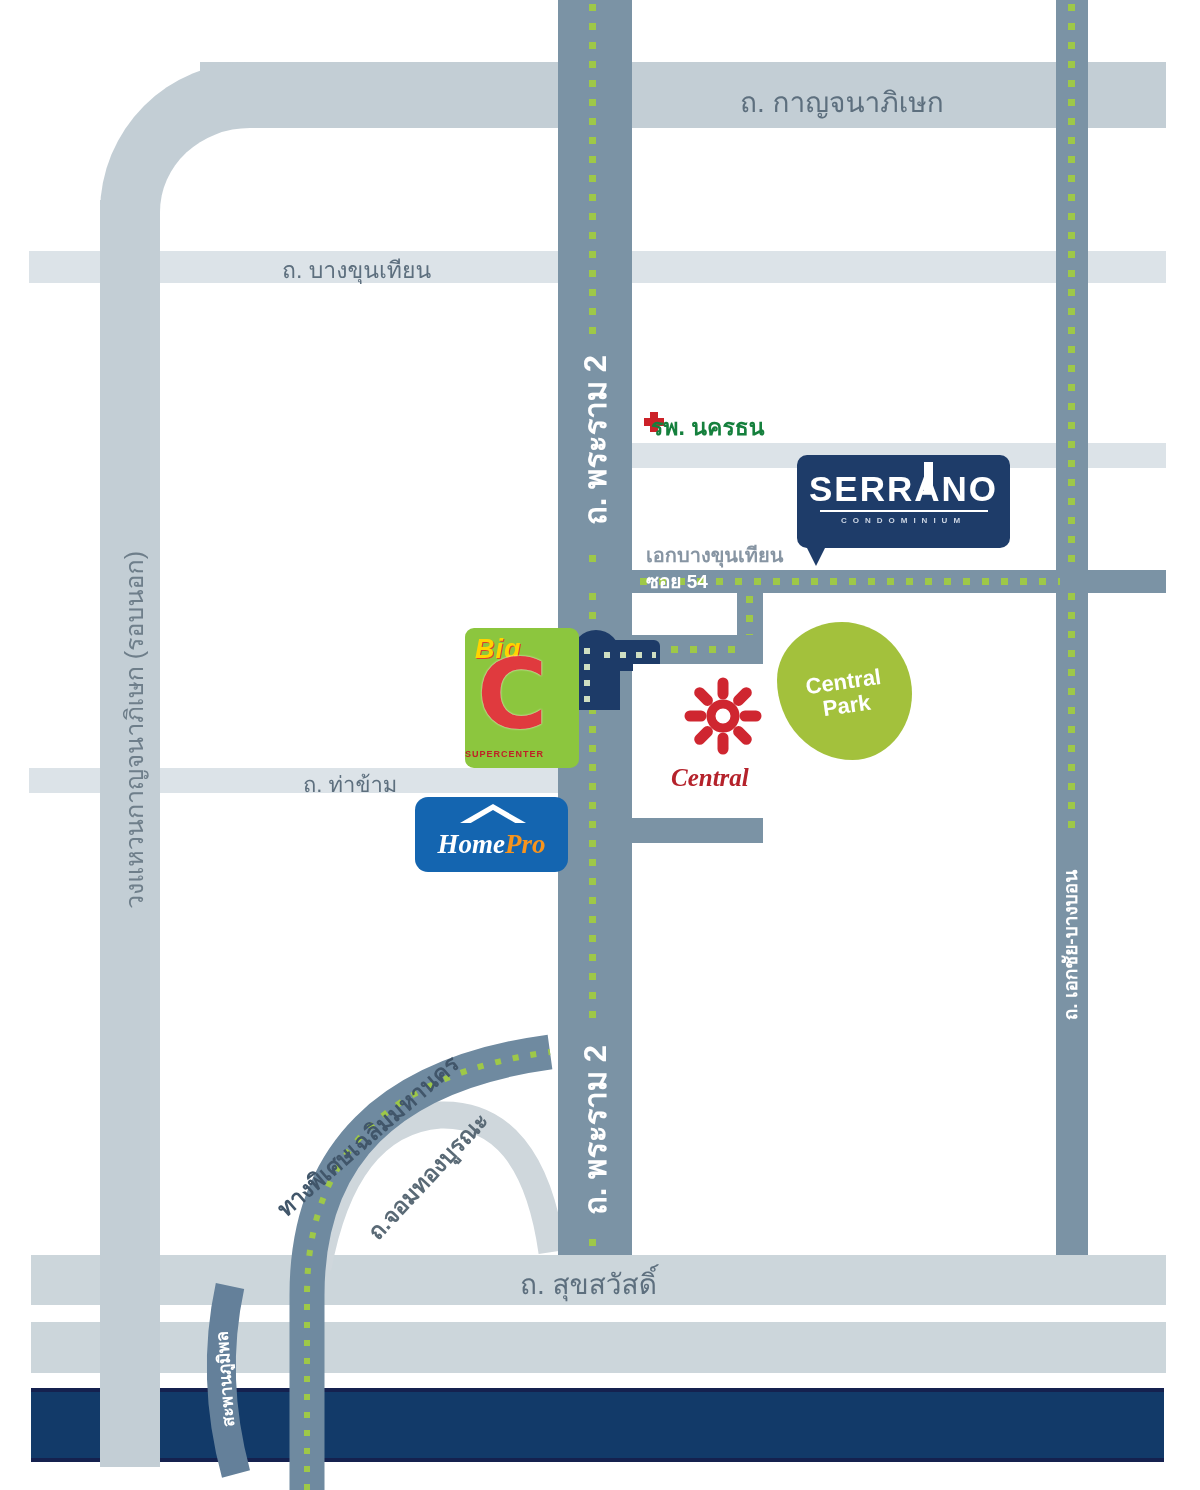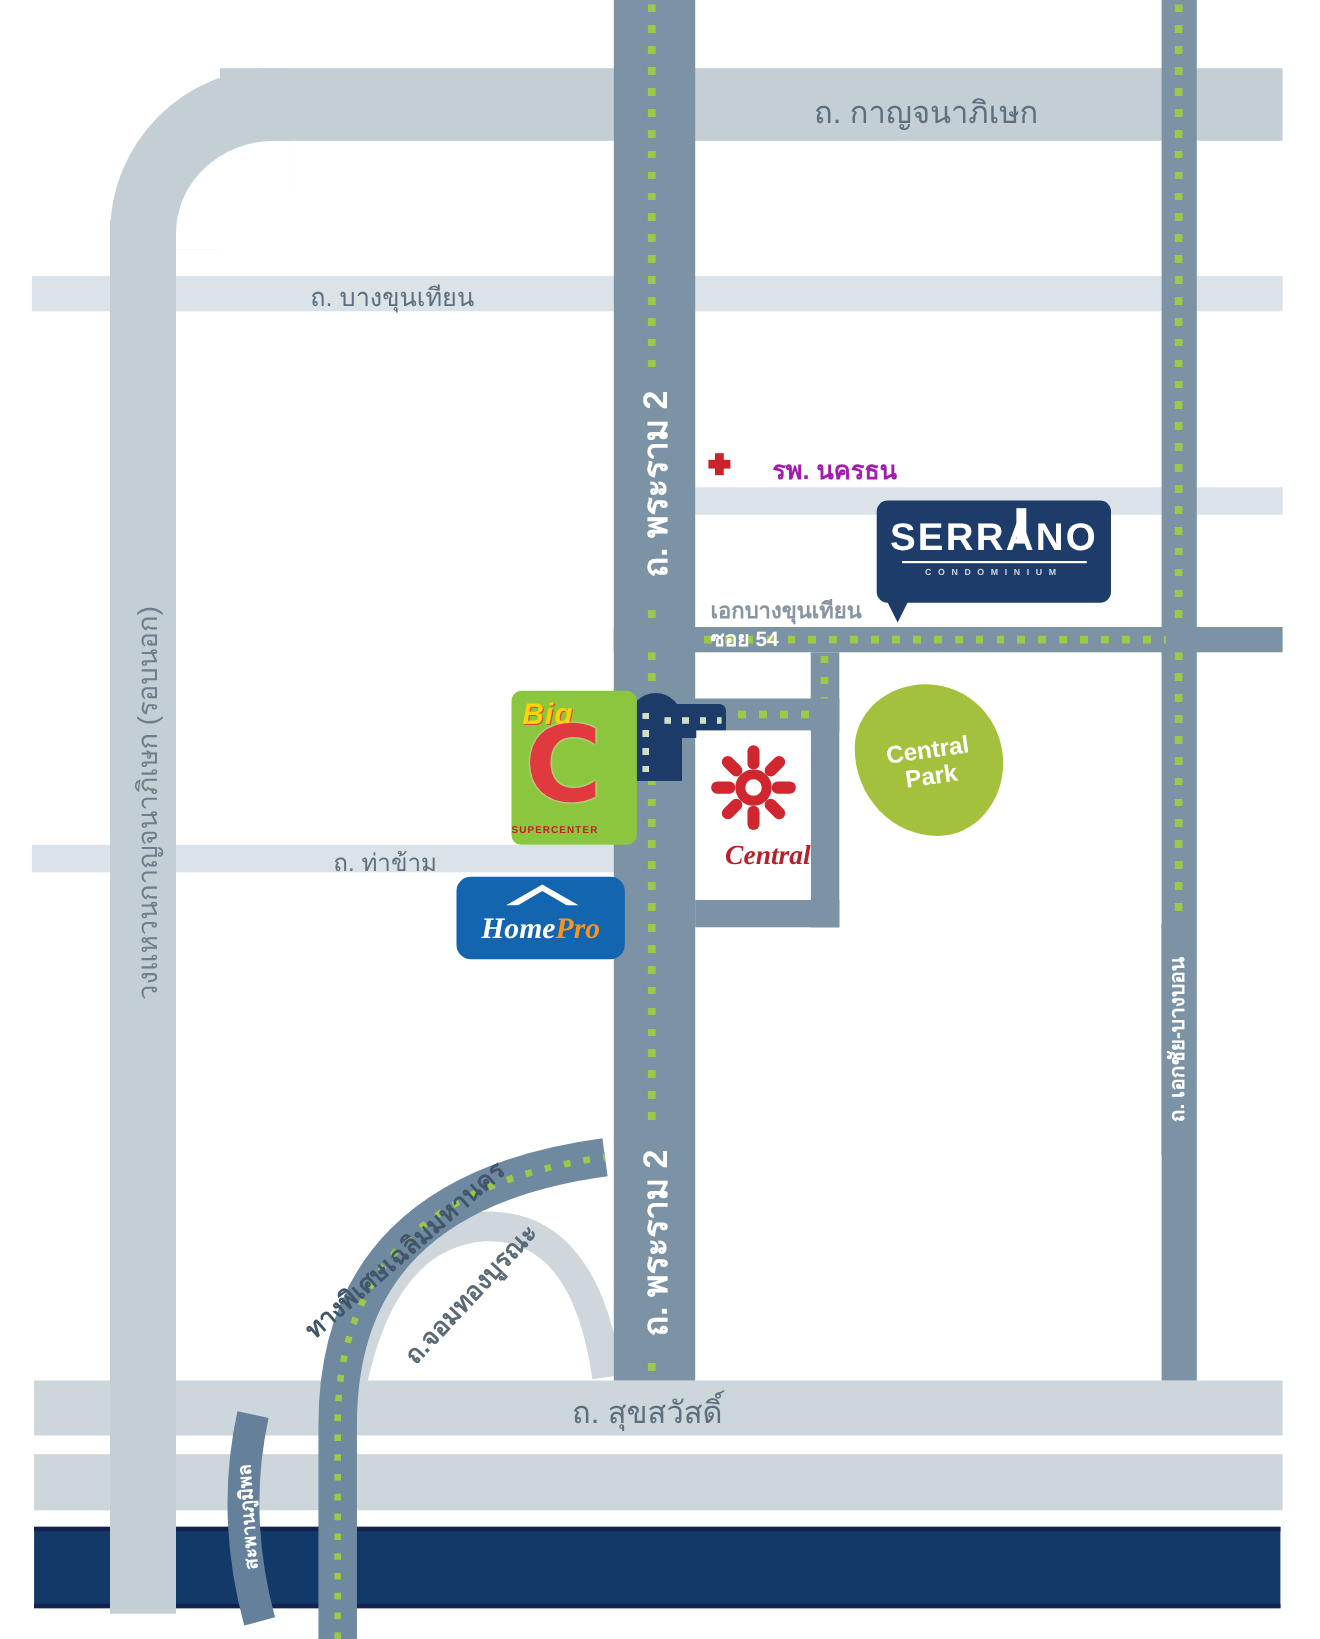--- a/index.html
+++ b/index.html
@@ -50,21 +50,21 @@
   .bigc .cc{font-size:96px; font-weight:900; color:#e03a3e; line-height:90px;
             text-shadow:0 0 2px #ffffff; font-family:"DejaVu Sans",sans-serif;}
   .bigc .super{font-size:9px; font-weight:bold; color:#bf2026; letter-spacing:1px;}
   
   .homepro{background:#1465b0; border-radius:13px;margin-left:10px;}
   .hp-roof-outer{width:0;height:0;border-left:33px solid transparent;border-right:33px solid transparent;border-bottom:19px solid #ffffff;}
   .hp-roof-inner{width:0;height:0;border-left:24px solid transparent;border-right:24px solid transparent;border-bottom:14px solid #1465b0;}
   .homepro .word{font-family:"Liberation Serif","DejaVu Serif",serif; font-weight:bold; font-style:italic; font-size:27px;}
   .homepro .home{color:#ffffff;} .homepro .pro{color:#f7941d;}
   
-  .central-box{background:#ffffff; text-align:right;}
+  .central-box{background:#ffffff; text-align:left;padding-left:38px;}
   .central-word{font-family:"Liberation Serif","DejaVu Serif",serif; font-weight:bold; font-style:italic;
                 font-size:25px; color:#b5222b;}
   .cpark{background:#a3c13c; border-radius:48% 52% 44% 56% / 42% 52% 48% 58%;}
   .cpark-text{color:#ffffff; font-weight:bold; font-size:22px; line-height:24px; text-align:center;
               transform:rotate(-8deg);}
   
   .cross{position:relative;}
   .cross::before,.cross::after{content:""; position:absolute; background:#cc2229;}
   .cross::before{left:6px; top:0; width:8px; height:20px;}
   .cross::after{left:0; top:6px; width:20px; height:8px;}
@@ -135,21 +135,21 @@
 
   <div class="abs" style="left:218px; top:1118px; width:300px; text-align:center; font-size:23px; font-weight:bold;
               color:#41566a; transform:rotate(-41deg); white-space:nowrap;">ทางพิเศษเฉลิมมหานคร</div>
   <div class="abs" style="left:313px; top:1158px; width:230px; text-align:center; font-size:23px; font-weight:bold;
               color:#5a6a76; transform:rotate(-47deg); white-space:nowrap;">ถ.จอมทองบูรณะ</div>
 
   <div class="abs" style="left:646px; top:539px; font-size:20px; color:#8795a3; font-weight:bold;">เอกบางขุนเทียน</div>
   <div class="abs wlabel" style="left:646px; top:570px; font-size:19px; line-height:23px;">ซอย 54</div>
 
   <div class="abs cross" style="left:644px; top:412px; width:20px; height:20px;"></div>
-  <div class="abs" style="left:702px; top:409px; font-size:23px; color:#a21caf; font-weight:bold;">รพ. นครธน</div>
+  <div class="abs" style="left:651px; top:409px; font-size:23px; color:#15803d; font-weight:bold;">รพ. นครธน</div>
 
   <div class="abs serrano" style="left:797px; top:455px; width:213px; height:93px;">
     <div class="abs tower" style="left:127px; top:7px; width:9px; height:32px;"></div>
     <div class="name">SERRANO</div>
     <div class="rule"></div>
     <div class="sub">CONDOMINIUM</div>
   </div>
   <div class="abs serrano-tail" style="left:806px; top:546px;"></div>
 
   <div class="abs bigc" style="left:465px; top:628px; width:114px; height:140px;">

